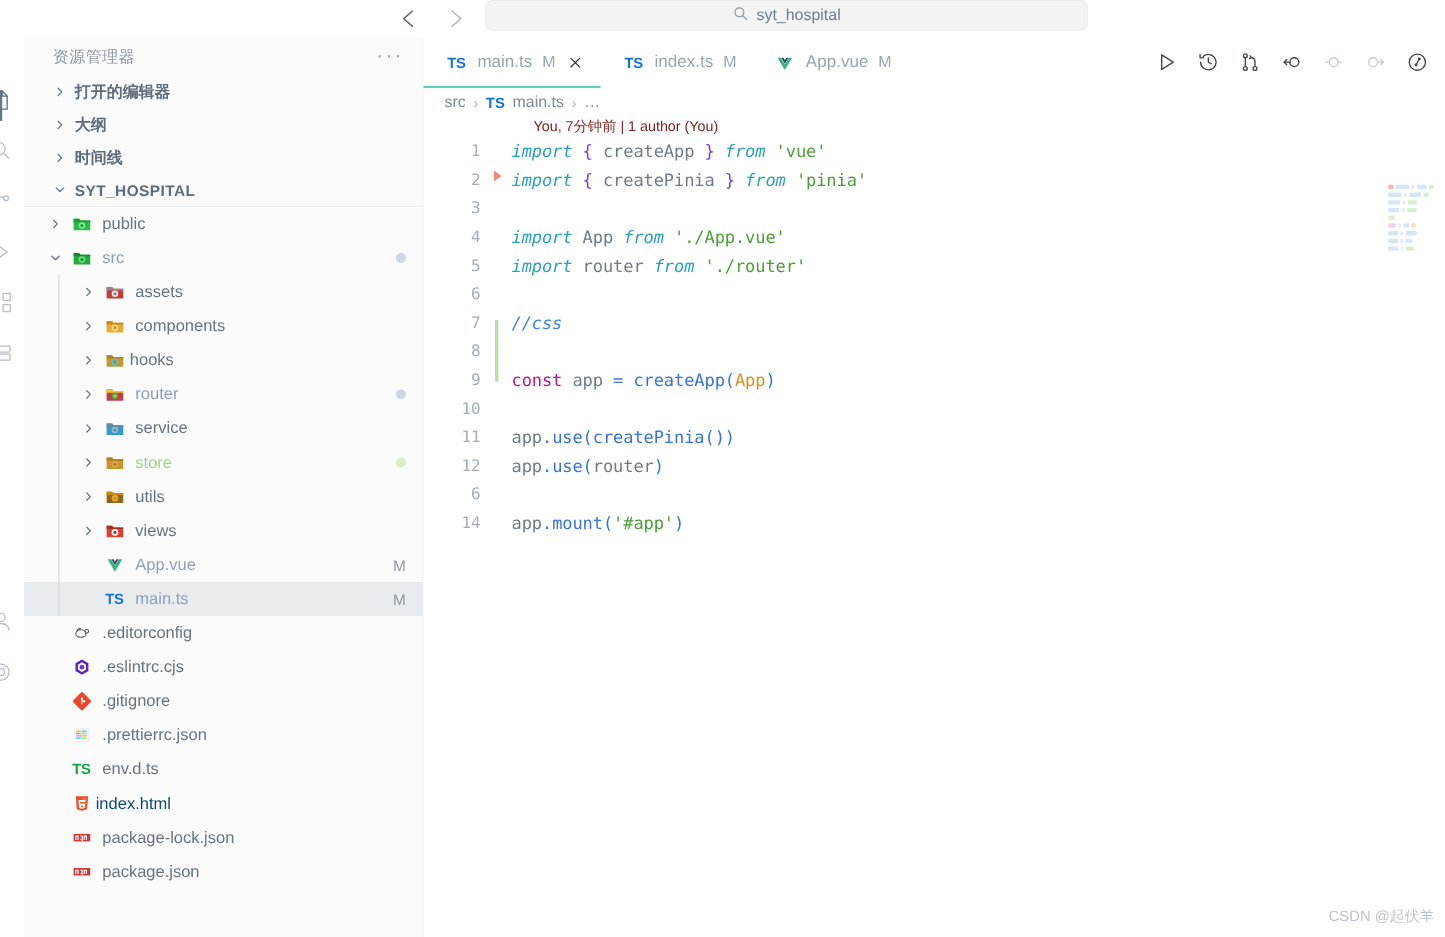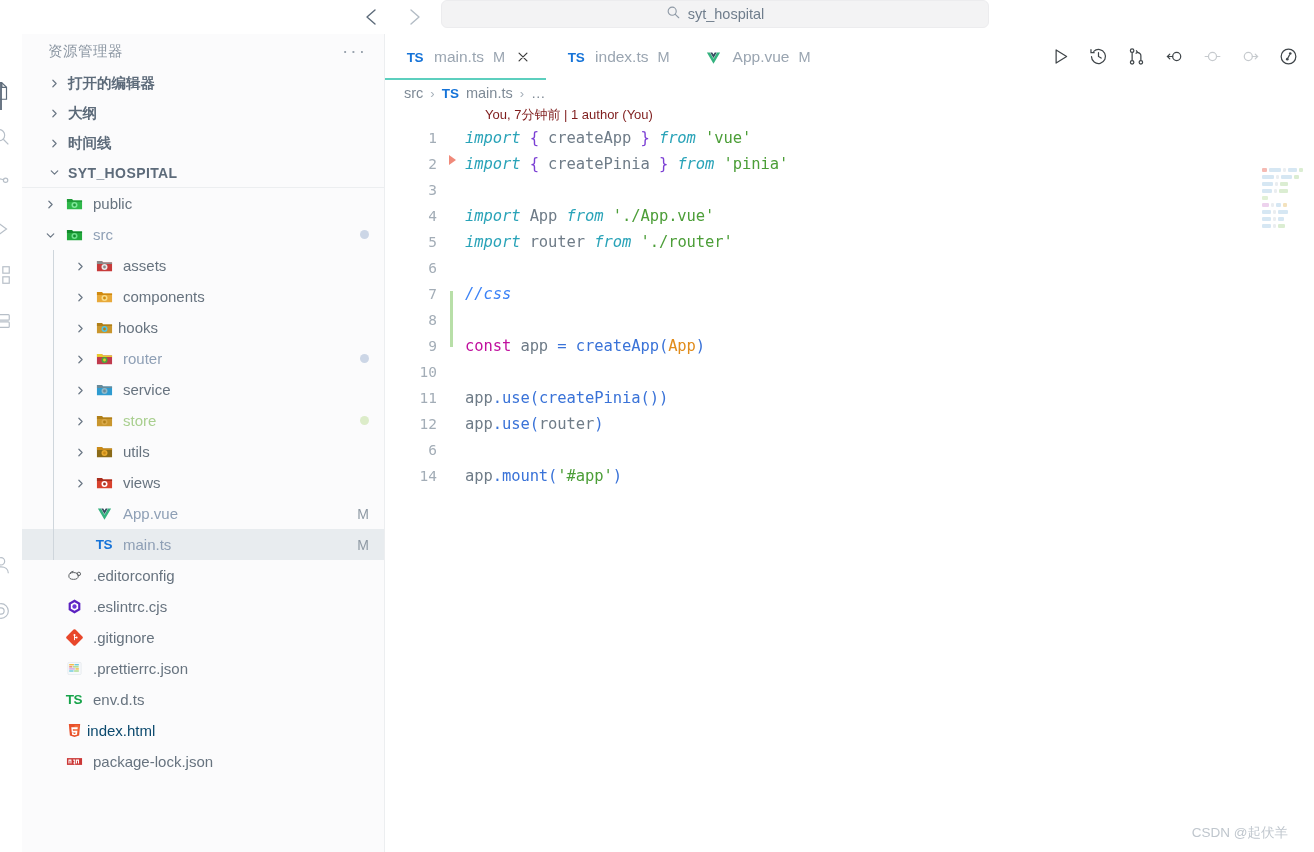--- a/index.html
+++ b/index.html
@@ -134,21 +134,21 @@
   .k-punct{ color: #4c5a67; }
   .k-com  { color: #3b82f6; font-style: italic; }
   .k-paren{ color: #3a73d8; }
 
   
   .minimap { position: absolute; right: 6px; top: 62px; width: 46px; height: 90px; opacity: .75; }
   .mm-line { height: 4px; margin-bottom: 3px; display: flex; gap: 2px; }
   .mm-seg { height: 4px; border-radius: 1px; }
 
   .watermark {
-    position: absolute; right: 26px; bottom: 10px;
+    position: absolute; right: 10px; bottom: 10px;
     font-size: 13.5px; color: #bfc6cd;
   }
   .vsep { position: absolute; left: 384px; top: 34px; width: 1px; height: 818px; background: #eceef0; }
 </style>
 </head>
 <body>
 
 <div class="app">
 
   <div class="titlebar">
@@ -500,20 +500,30 @@
         </div>
         <div class="tree-row" style="padding-left: 22px;">
           <span class="twisty"></span>
           <span class="ficon" style="margin-left:6px">
             <svg width="17" height="17" viewBox="0 0 18 18">
               <rect x="1" y="5.4" width="16" height="7.2" fill="#cb3837"></rect>
                  <path d="M2.6 7h3.2v4.2H4.7V8.2H3.7v3H2.6zM6.6 7h3.2v5.2H8.7v-1h-1V7.2zm1.1 1.2v1.8h1V8.2zM10.6 7h3.2v4.2h-1.1V8.2h-1v3h-1.1z" fill="#fff"></path>
             </svg>
           </span>
           <span class="flabel" style="margin-left:9px;color:#67737f">package-lock.json</span>
+        </div>
+        <div class="tree-row" style="padding-left: 22px;">
+          <span class="twisty"></span>
+          <span class="ficon" style="margin-left:6px">
+            <svg width="17" height="17" viewBox="0 0 18 18">
+              <rect x="1" y="5.4" width="16" height="7.2" fill="#cb3837"></rect>
+                 <path d="M2.6 7h3.2v4.2H4.7V8.2H3.7v3H2.6zM6.6 7h3.2v5.2H8.7v-1h-1V7.2zm1.1 1.2v1.8h1V8.2zM10.6 7h3.2v4.2h-1.1V8.2h-1v3h-1.1z" fill="#fff"></path>
+            </svg>
+          </span>
+          <span class="flabel" style="margin-left:9px;color:#67737f">package.json</span>
         </div>
         <div class="indent-guide" style="left: 31px; top: 62px; height: 310px;"></div>
       </div>
   </div>
 
   <div class="vsep"></div>
 
   <div class="editor">
 
     <div class="tabbar" id="tabbar">

